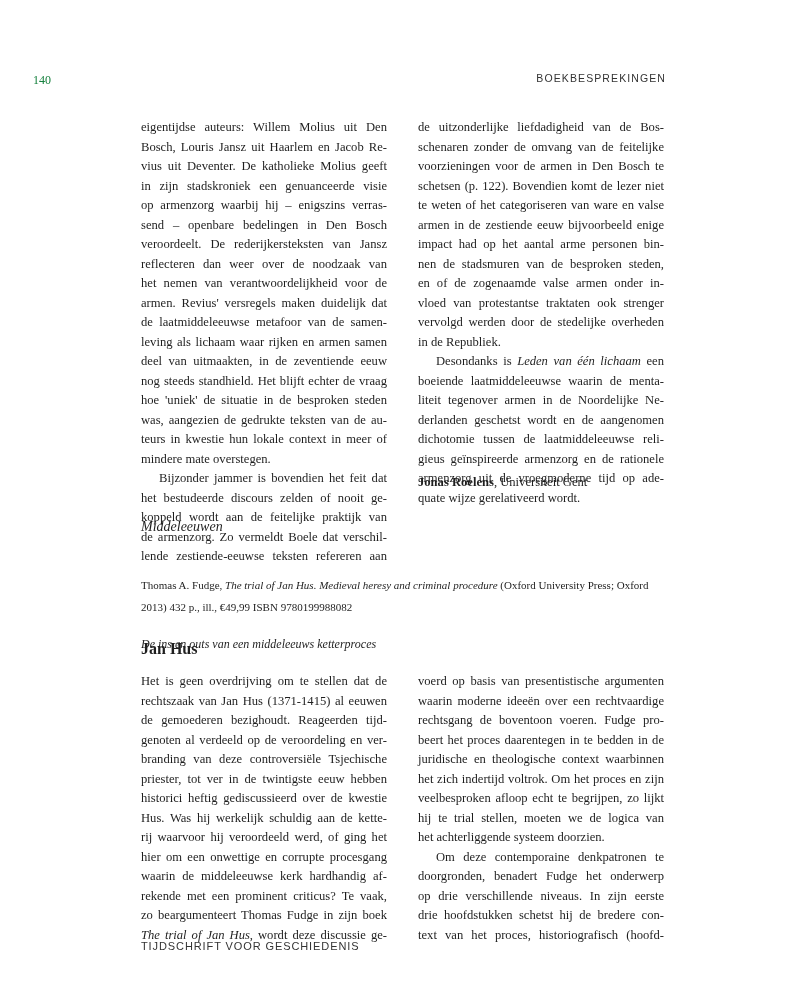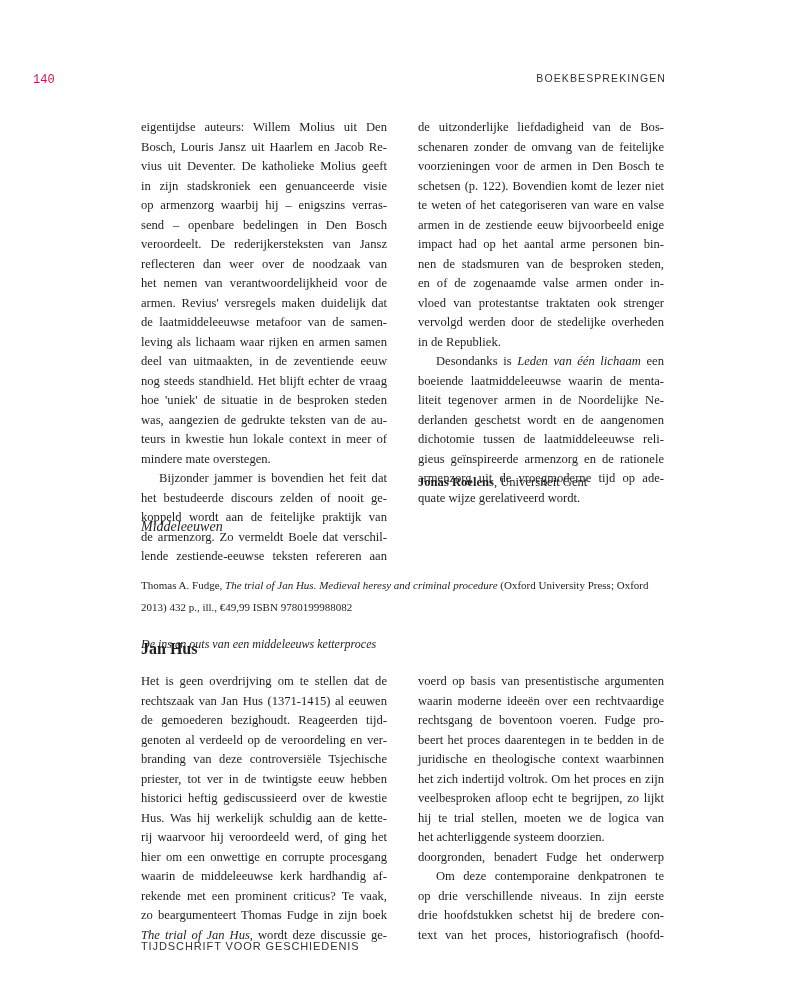--- a/index.html
+++ b/index.html
@@ -1,18 +1,18 @@
 <!DOCTYPE html>
 <html><head>
 <meta charset="utf-8">
 <style>
   html, body { margin: 0; padding: 0; background: #ffffff; }
   body { width: 794px; height: 983px; position: relative; overflow: hidden;
          font-family: "DejaVu Serif", "Liberation Serif", serif; color: #1e1e1e; }
-  .page-num { position: absolute; left: 33px; top: 73px; font-size: 12px; color: #be185d; font-family: Liberation Mono, monospace; }
+  .page-num { position: absolute; left: 33px; top: 73px; font-size: 12px; color: #15803d; font-family: Liberation Serif, serif; }
   .running-head { position: absolute; right: 128px; top: 72px; font-size: 10.5px; letter-spacing: 1.1px; color: #333; font-family: "Liberation Sans", sans-serif; }
   .col { position: absolute; width: 246px; font-family: "Liberation Serif", serif; font-size: 12.6px; line-height: 19.5px; }
   .col .ln { display: block; text-align: justify; text-align-last: justify; white-space: nowrap; height: 19.5px; }
   .col .ln.last { text-align-last: left; }
   .col .ln.indent { padding-left: 18px; }
   .col-l1 { left: 141px; top: 118px; }
   .col-r1 { left: 418px; top: 118px; }
   .col-l2 { left: 141px; top: 672px; }
   .col-r2 { left: 418px; top: 672px; }
   .signature { position: absolute; left: 418px; top: 475px; font-family: "Liberation Serif", serif; font-size: 12.6px; }
@@ -111,20 +111,20 @@
 <div class="col col-r2">
     <span class="ln">voerd op basis van presentistische argumenten</span>
     <span class="ln">waarin moderne ideeën over een rechtvaardige</span>
     <span class="ln">rechtsgang de boventoon voeren. Fudge pro-</span>
     <span class="ln">beert het proces daarentegen in te bedden in de</span>
     <span class="ln">juridische en theologische context waarbinnen</span>
     <span class="ln">het zich indertijd voltrok. Om het proces en zijn</span>
     <span class="ln">veelbesproken afloop echt te begrijpen, zo lijkt</span>
     <span class="ln">hij te trial stellen, moeten we de logica van</span>
     <span class="ln last">het achterliggende systeem doorzien.</span>
+    <span class="ln indent">Om deze contemporaine denkpatronen te</span>
     <span class="ln">doorgronden, benadert Fudge het onderwerp</span>
-    <span class="ln indent">Om deze contemporaine denkpatronen te</span>
     <span class="ln">op drie verschillende niveaus. In zijn eerste</span>
     <span class="ln">drie hoofdstukken schetst hij de bredere con-</span>
     <span class="ln">text van het proces, historiografisch (hoofd-</span>
   </div>
 
 <div class="footer">TIJDSCHRIFT VOOR GESCHIEDENIS</div>
 
 </body></html>

